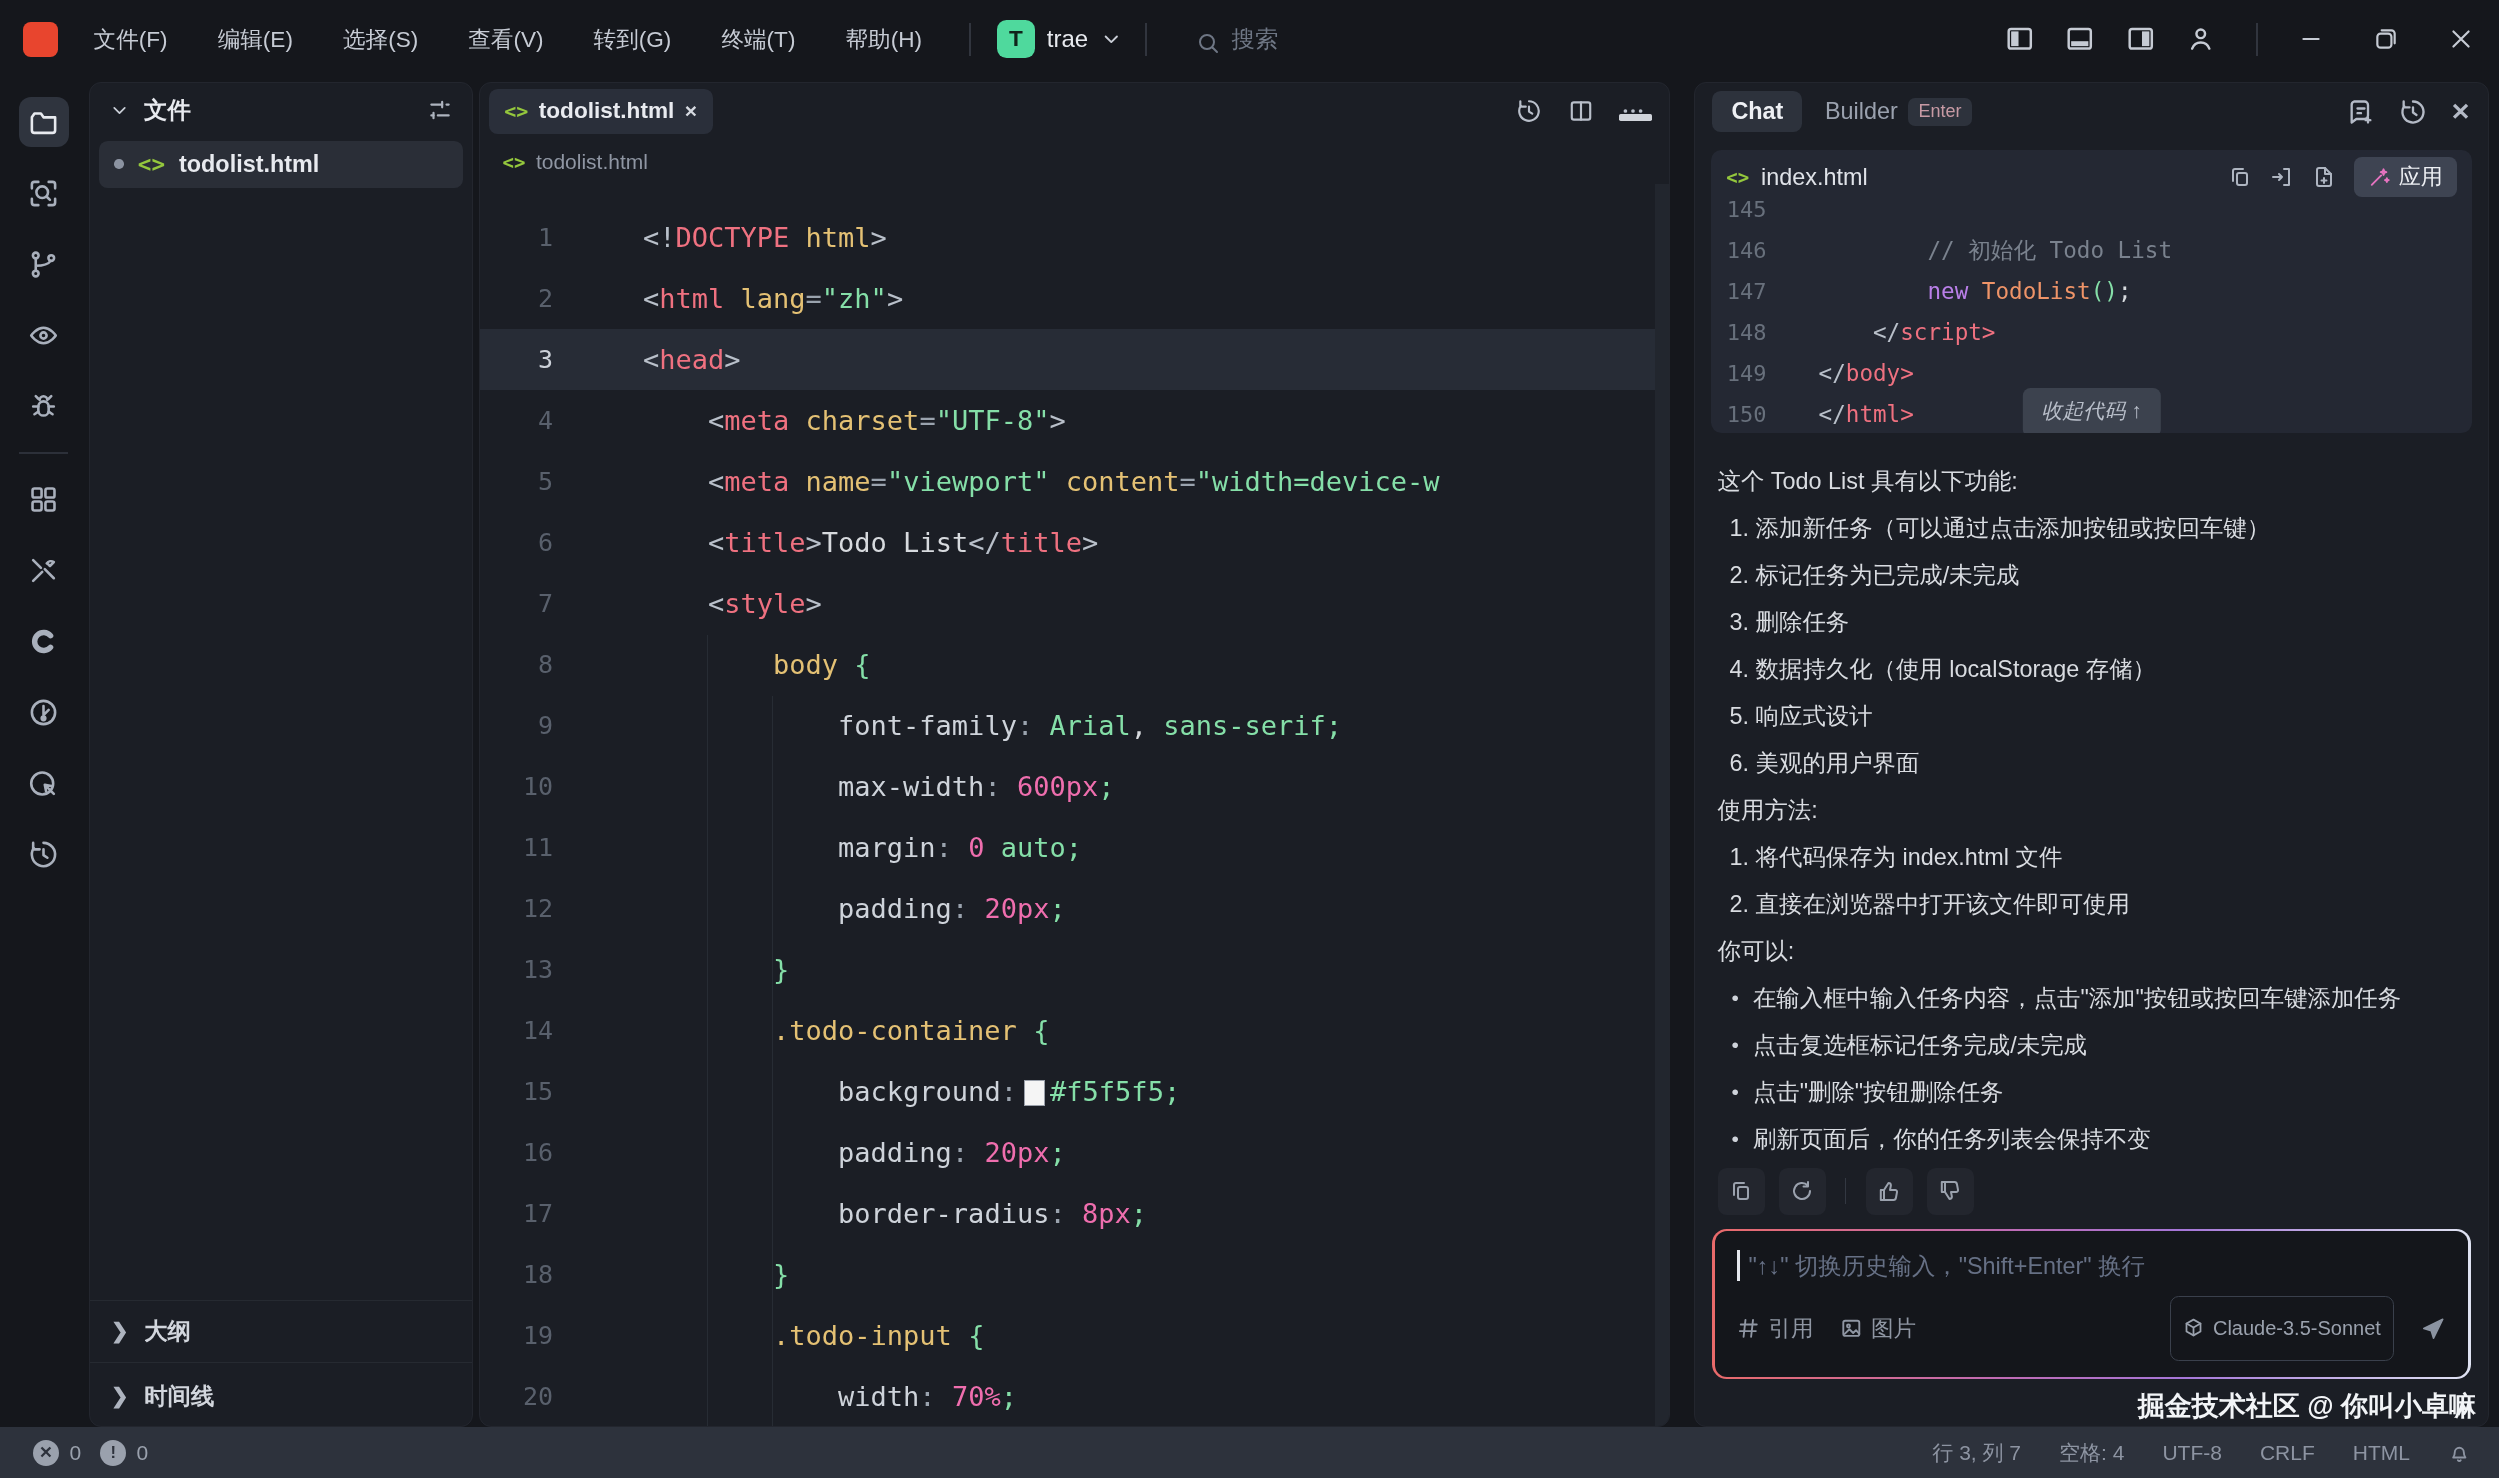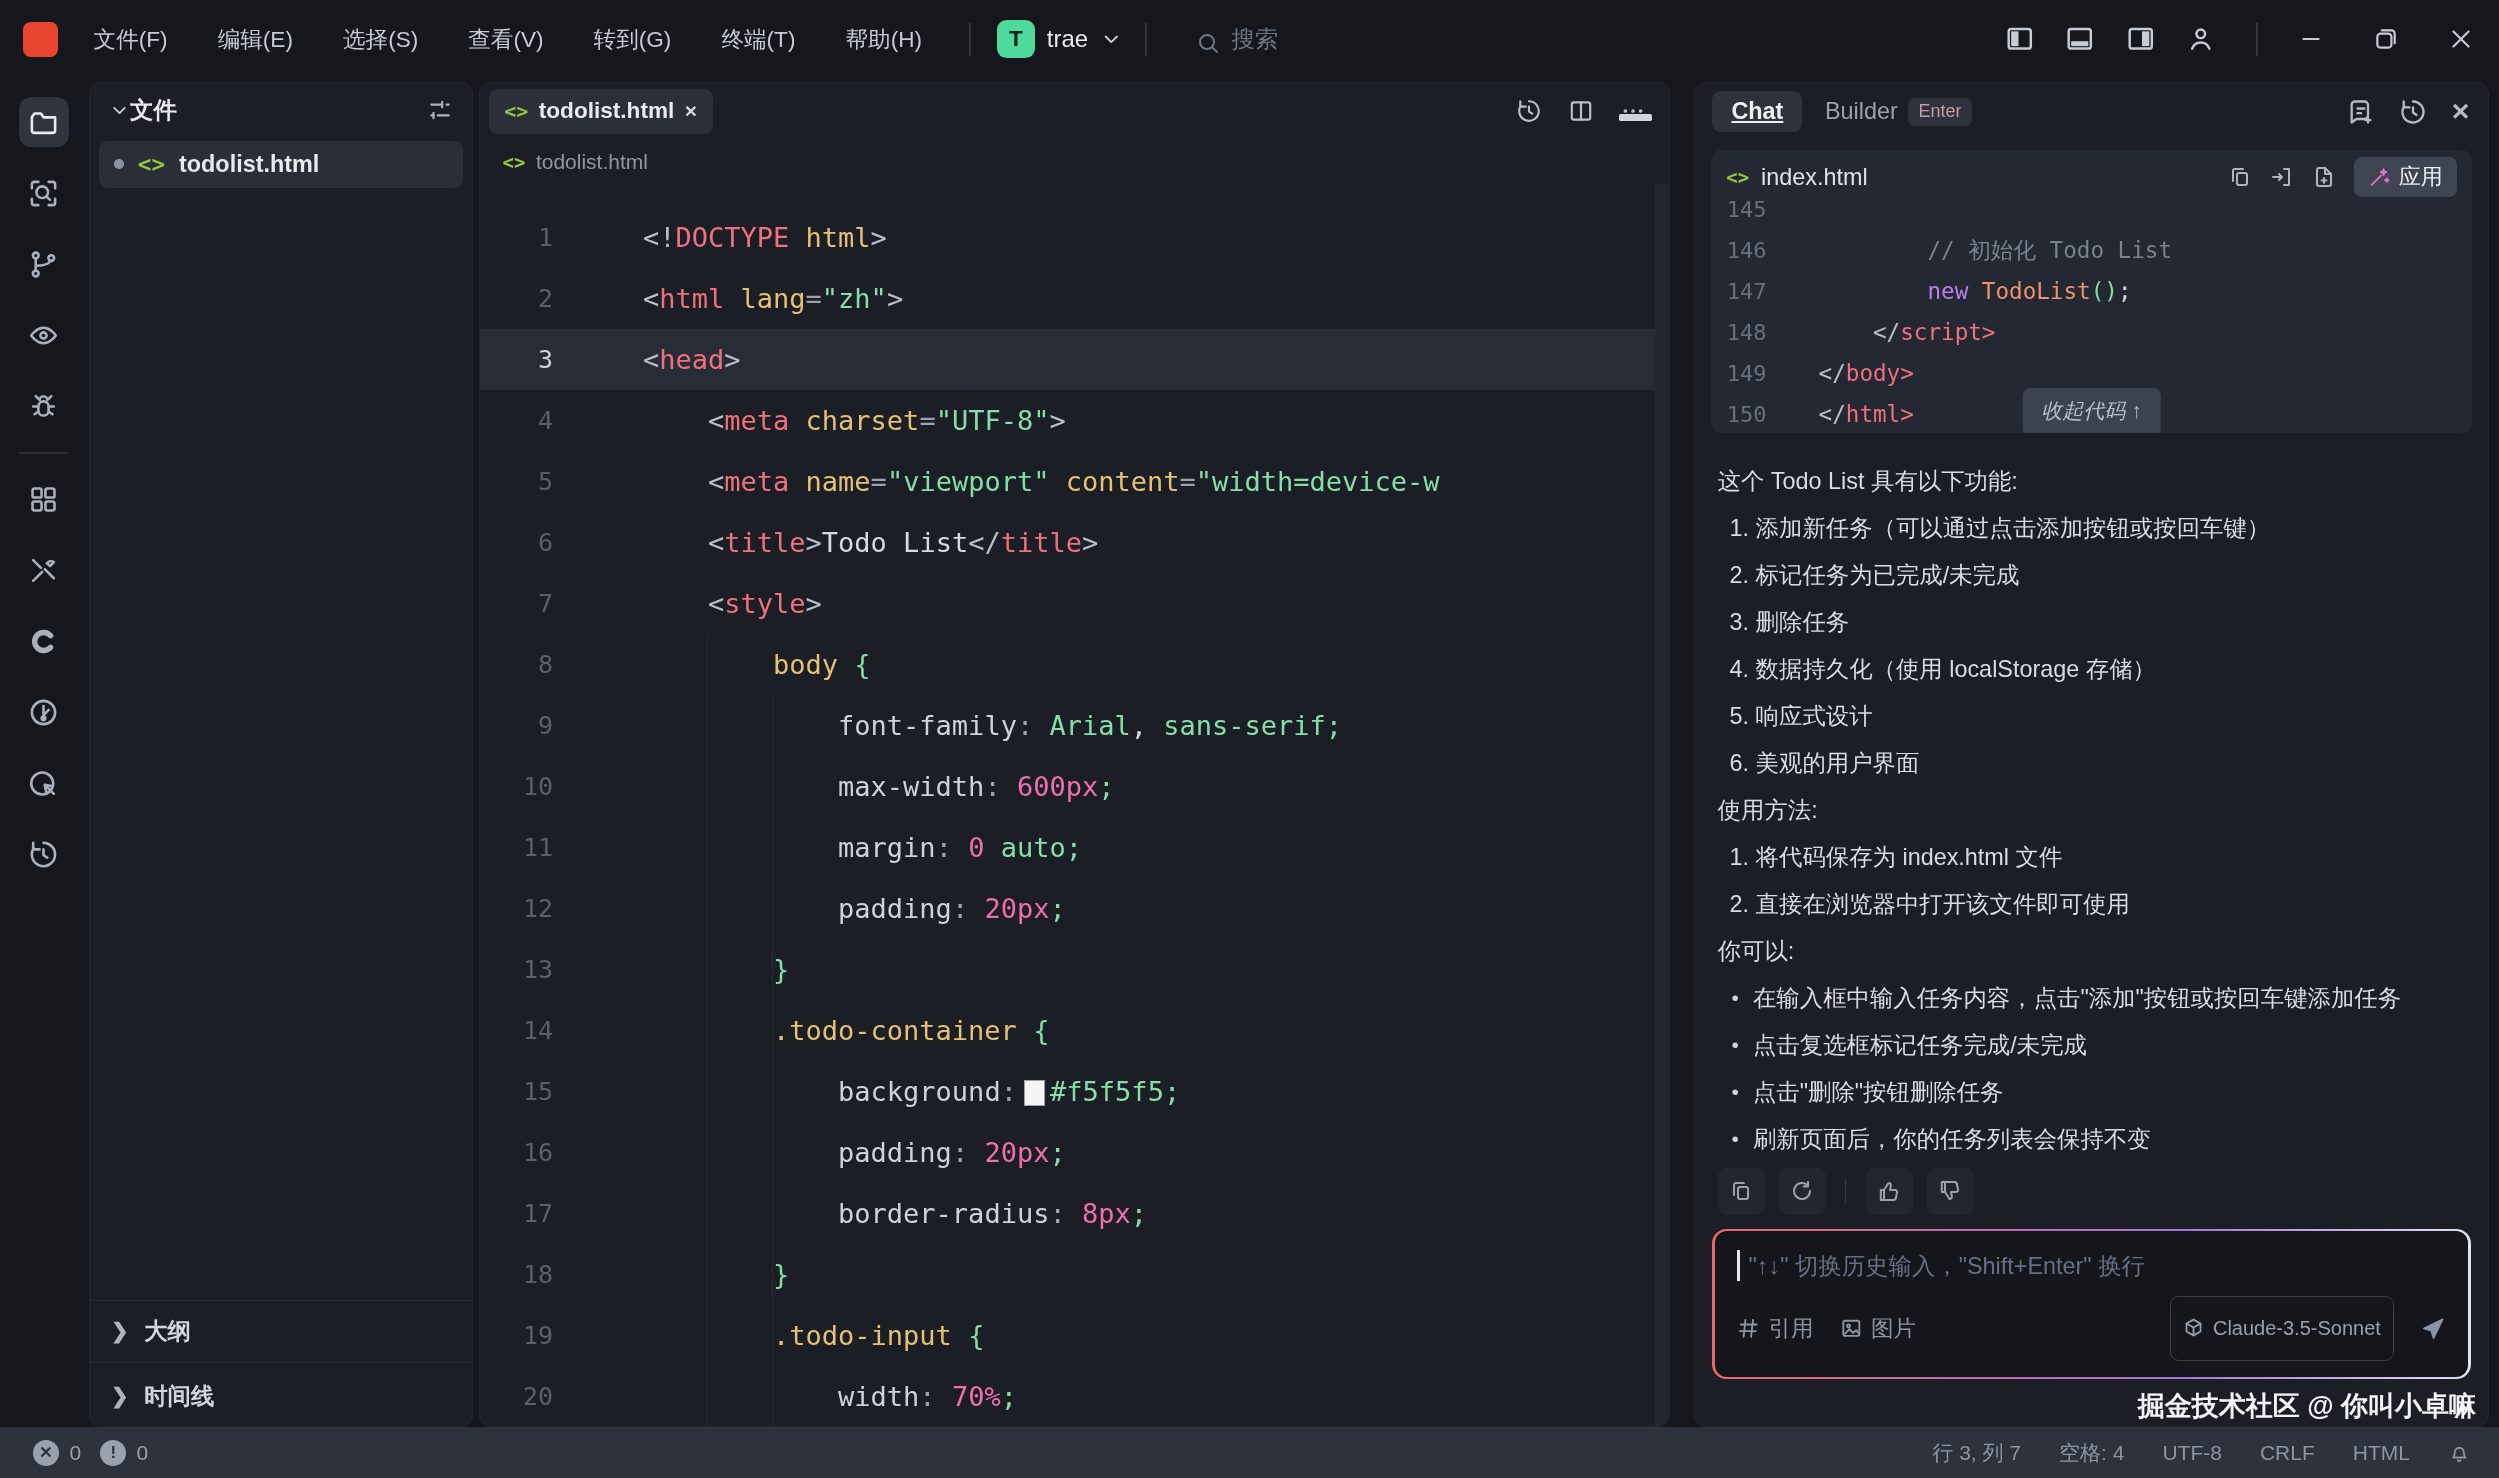--- a/index.html
+++ b/index.html
@@ -32,21 +32,21 @@
   .ab-bg { width:50px; height:50px; border-radius:12px; display:flex; align-items:center; justify-content:center; }
   .ab-divider { width:49px; height:1.7px; background:#2c3039; margin:10.4px 0; }
 
   
   .panel { position:absolute; top:82px; height:1345px; background:#1b1e25; border:0.9px solid #23262e; border-radius:12px; }
   .sidebar { left:89px; width:384px; }
   .editor  { left:479px; width:1191px; overflow:hidden; }
   .rpanel  { left:1694px; width:795px; overflow:hidden; }
 
   
-  .sb-head { height:54px; display:flex; align-items:center; padding:0 19px; }
+  .sb-head { height:54px; display:flex; align-items:center; padding:0 19px; gap:14px; }
   .sb-title { font-size:23.4px; font-weight:bold; color:#e8eaef; }
   .sb-sliders { margin-left:auto; color:#aeb4bf; }
   .file-row { margin:3.5px 8.7px; height:47px; background:#2a2e37; border-radius:8.7px;
     display:flex; align-items:center; padding:0 15.6px; gap:14px; }
   .mod-dot { width:9.5px; height:9.5px; border-radius:50%; background:#8b93a1; }
   .code-glyph { font-family:"DejaVu Sans Mono", monospace; font-weight:bold; color:#94c73d; font-size:22.6px; }
   .file-name { font-size:23.4px; font-weight:bold; color:#e8eaef; }
   .sb-sec { position:absolute; left:0; width:100%; border-top:0.9px solid #262a31;
     display:flex; align-items:center; gap:15.6px; padding:0 21px; color:#d2d6dd; font-size:23.4px; font-weight:bold; }
   .sb-sec .chev { color:#aeb4bf; font-size:21px; }
@@ -73,21 +73,21 @@
   .tk-com{color:#7a828e} .tk-kw{color:#b97fe8} .tk-fn{color:#ef9468} .tk-op{color:#9aa3ae}
   .tk-brace{color:#85dfa8} .tk-ws{color:#9aa3ae}
   .swatch { display:inline-block; width:21px; height:26px; background:#f5f5f5; border:0.9px solid #9aa0aa;
     vertical-align:middle; margin:0 5.2px 0 7px; }
   .guide { position:absolute; width:0.9px; background:#272c34; left:0; top:0; }
   .minimap-dash { position:absolute; right:17.4px; top:31px; width:33px; height:7px; background:#d0d4db; border-radius:1.7px; }
   .scroll-strip { position:absolute; right:0; top:101px; bottom:0; width:14px; background:#22262e; }
 
   
   .rp-head { height:57px; display:flex; align-items:center; padding:0 17.4px; gap:22.6px; }
-  .chat-tab { background:#2d323c; border-radius:8.7px; padding:7px 19px; font-size:23.4px; font-weight:bold; color:#eef0f4;text-decoration:underline; }
+  .chat-tab { background:#2d323c; border-radius:8.7px; padding:7px 19px; font-size:23.4px; font-weight:bold; color:#eef0f4; }
   .builder-tab { display:flex; align-items:center; gap:10.4px; font-size:23.4px; color:#9aa1ae; }
   .beta-badge { background:#2d323c; border-radius:7px; padding:3.5px 10.4px; font-size:18px; color:#c79aa4; }
   .rp-icons { margin-left:auto; display:flex; gap:24px; color:#b4bac6; align-items:center; }
   .rp-close { font-size:24px; font-weight:bold; }
 
   .code-card { position:relative; margin:10.4px 15.6px 0 15.6px; height:283px; background:#242833; border-radius:10.4px; overflow:hidden; }
   .cc-head { height:54px; display:flex; align-items:center; gap:12px; padding:0 15.6px; }
   .cc-name { font-size:23.4px; color:#dfe2e8; }
   .cc-icons { margin-left:auto; display:flex; gap:18px; align-items:center; color:#aeb5c1; }
   .apply-btn { display:flex; align-items:center; gap:8.7px; background:#3e4452; border-radius:7.8px;

